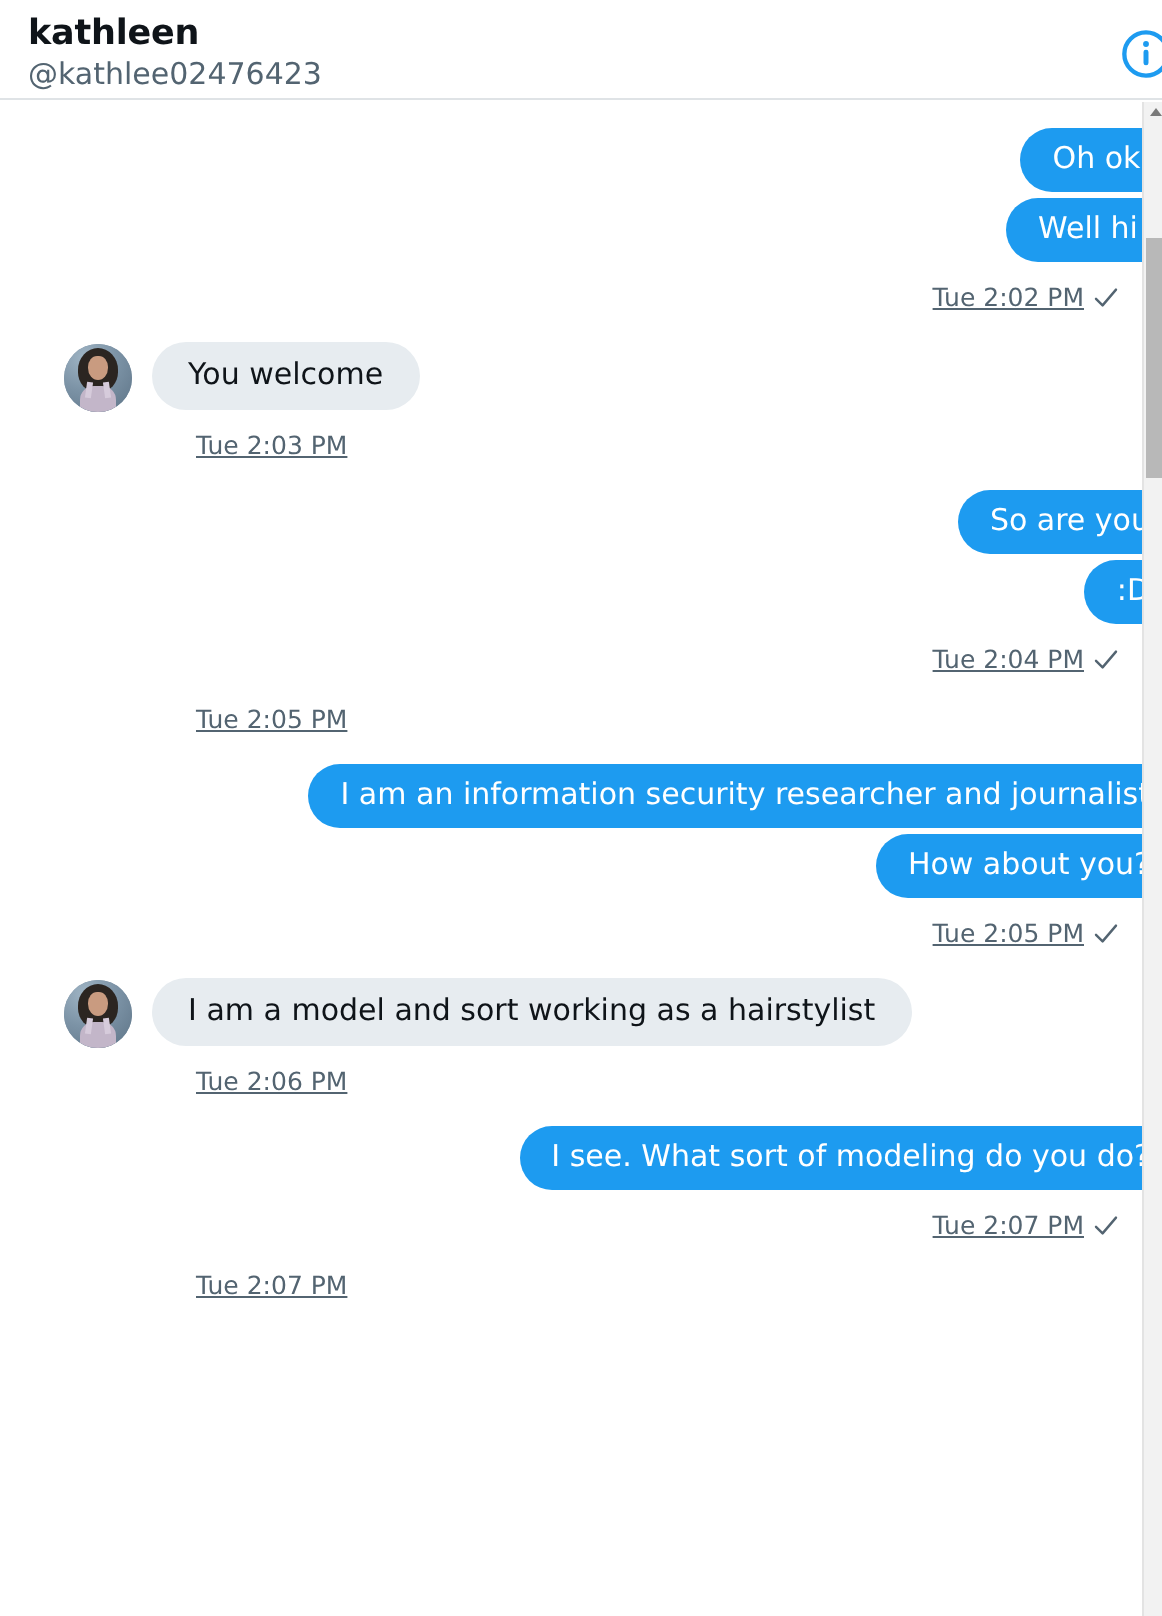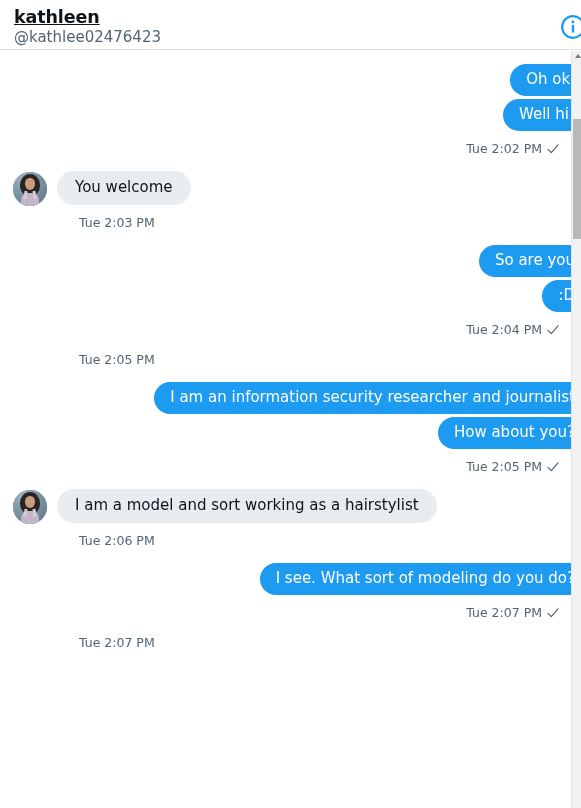--- a/index.html
+++ b/index.html
@@ -36,21 +36,20 @@
     flex-direction: column;
     justify-content: center;
     padding-top: 3px;
   }
   .conv-title {
     font-size: 17.5px;
     font-weight: 700;
     color: #0f1419;
     line-height: 20px;
     letter-spacing: -0.1px;
-    text-decoration: underline;
   }
   .conv-handle {
     font-size: 15px;
     font-weight: 400;
     color: #536471;
     line-height: 17px;
     margin-top: 2px;
   }
   .info-btn {
     position: absolute;
@@ -74,21 +73,21 @@
   }
   .thread {
     position: relative;
     padding: 14px 0 10px 0;
     width: 581px;
   }
 
   
   .group { width: 100%; }
   .group.out { padding-right: 0; }
-  .group.in  { padding-left: 13px; }
+  .group.in  { padding-left: 32px; }
 
   .row { display: flex; width: 100%; }
   .row.out { justify-content: flex-end; }
   .row.in  { justify-content: flex-start; align-items: flex-end; }
 
   
   .bubble-out {
     background: #1d9bf0;
     color: #ffffff;
     font-size: 15px;
@@ -162,20 +161,21 @@
     width: 3px; height: 8px; background: #d6cbdb; transform: rotate(-8deg);
   }
 
   
   .ts {
     font-size: 12.5px;
     color: #536471;
     line-height: 16px;
     display: flex;
     align-items: center;
+    text-decoration: underline;
   }
   .ts.out {
     justify-content: flex-end;
     padding-right: 22px;
     margin-top: 7px;
     margin-bottom: 14px;
   }
   .ts.in {
     justify-content: flex-start;
     padding-left: 66px;

